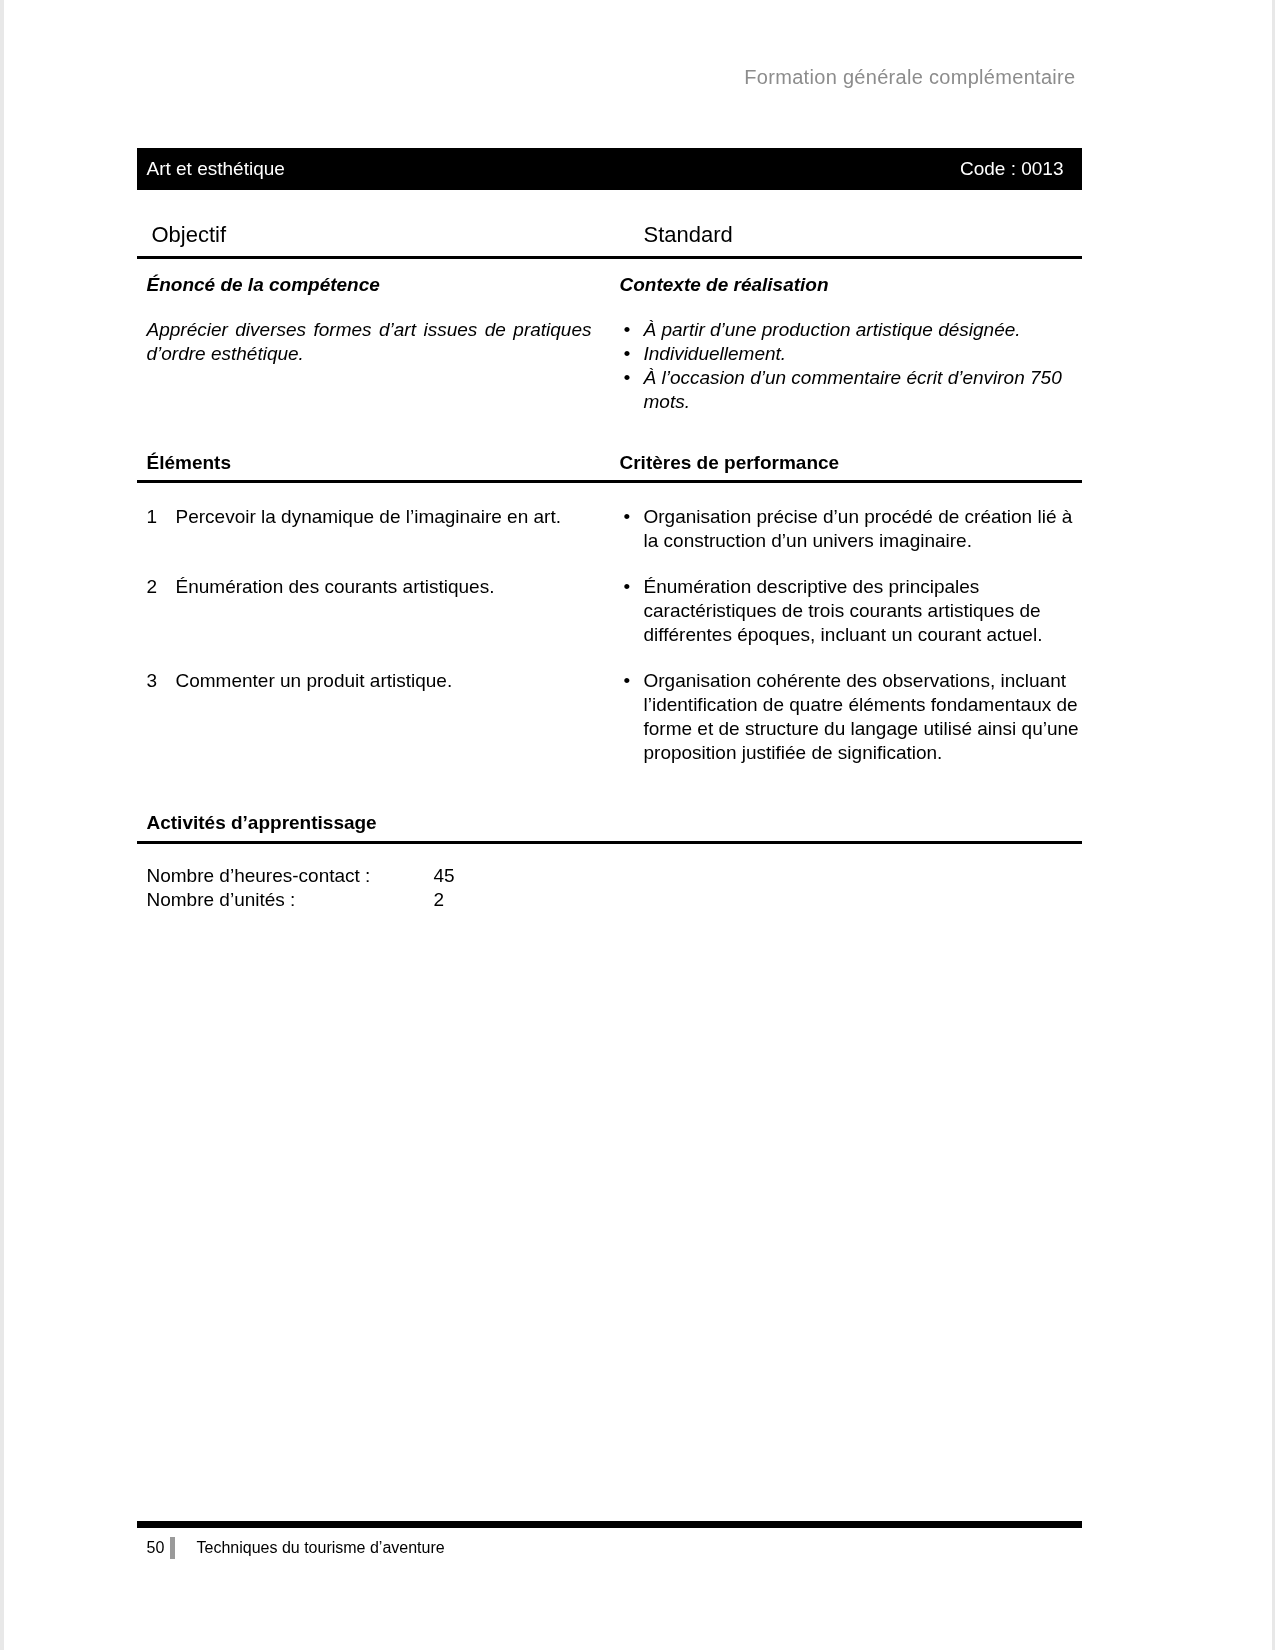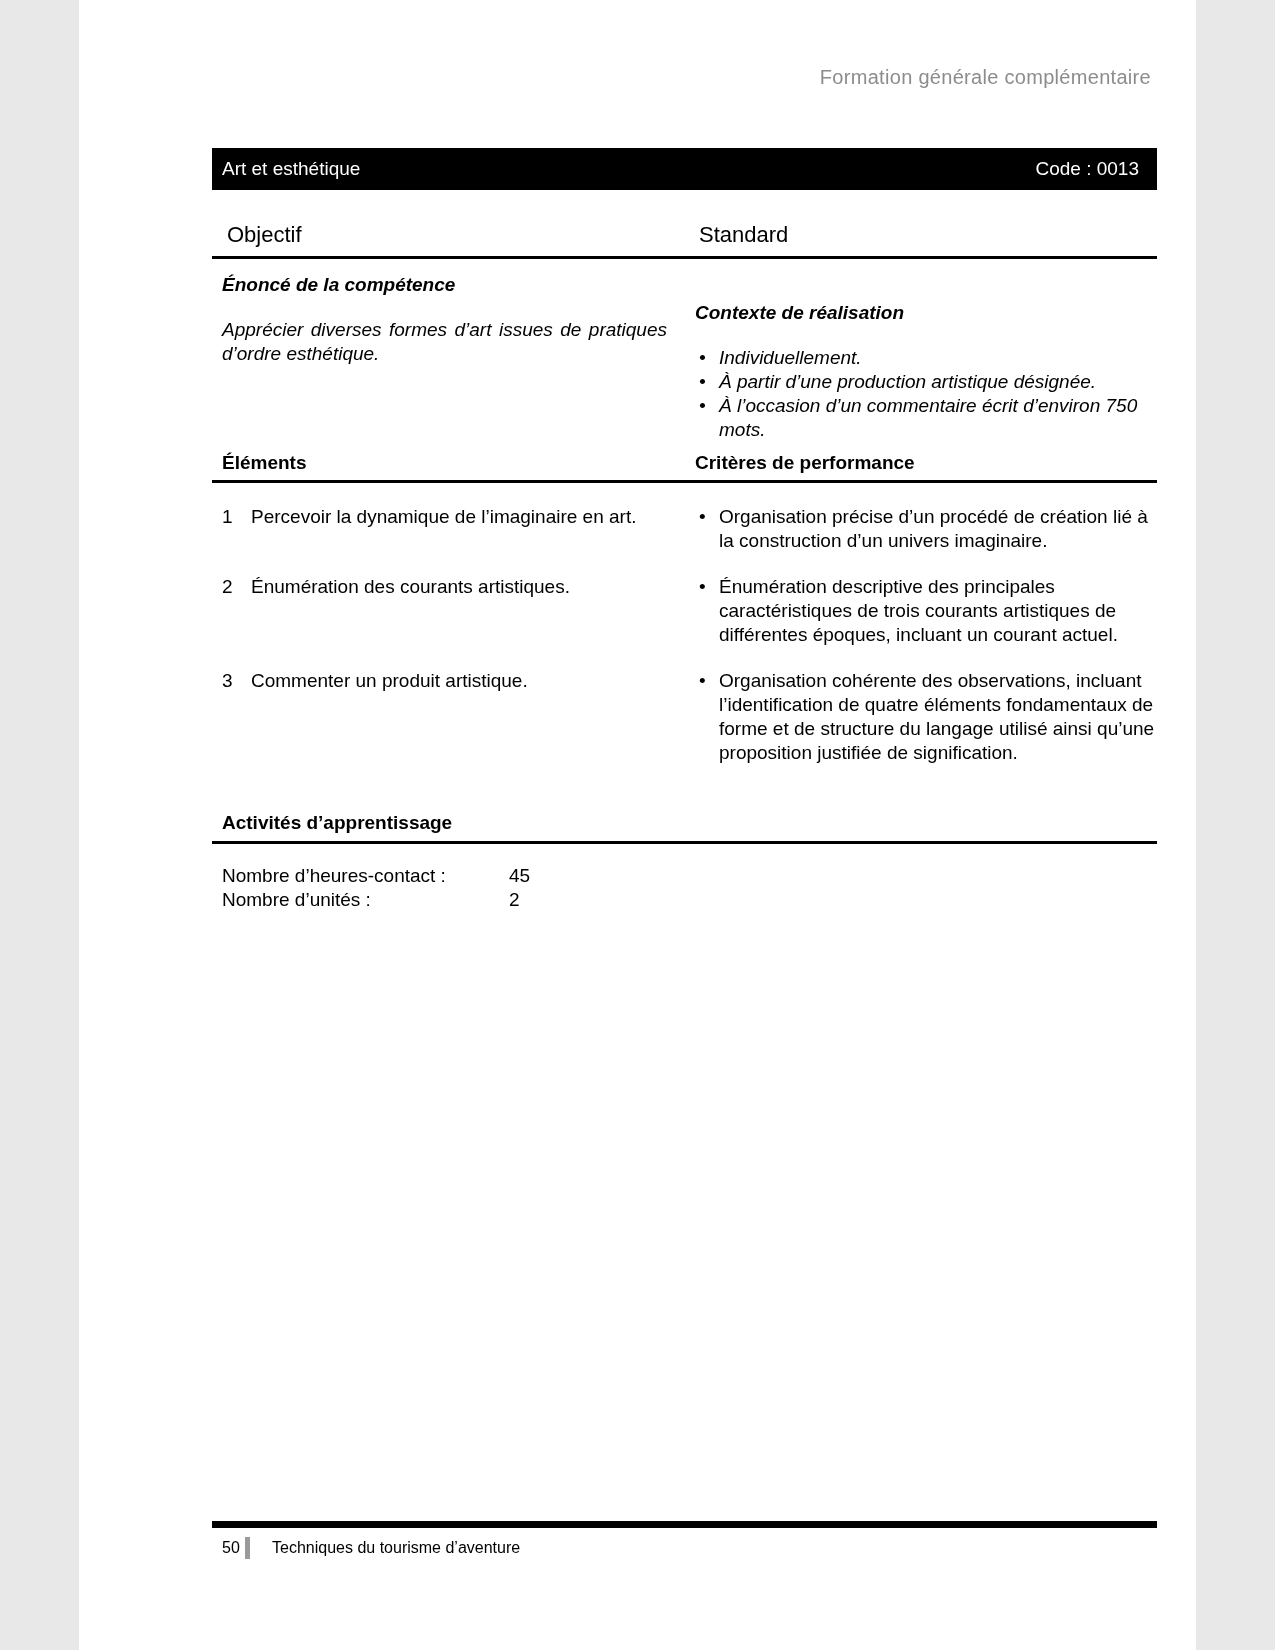--- a/index.html
+++ b/index.html
@@ -1,19 +1,19 @@
 <!DOCTYPE html>
 <html lang="fr"><head>
 <meta charset="utf-8">
 <style>
   * { margin: 0; padding: 0; box-sizing: border-box; }
   html, body { background: #e8e8e8; }
   .page {
     position: relative;
-    width: 1117px;
+    width: 1268px;
     height: 1650px;
     background: #ffffff;
     font-family: "Liberation Sans", "DejaVu Sans", sans-serif;
     color: #000000;
     margin: 0 auto;
     overflow: hidden;
   }
   .content { position: absolute; left: 133px; width: 945px; }
 
   
@@ -39,33 +39,34 @@
     padding: 0 18px 0 10px;
   }
 
   
   .obj-std { top: 222px; }
   .obj-std-row {
     display: grid;
     grid-template-columns: 483px 462px;
     font-size: 22px;
     padding-bottom: 8px;
+    gap: 20px;
   }
   .obj-std-row .h-left { padding-left: 15px; }
   .obj-std-row .h-right { padding-left: 4px; }
   .rule { border-bottom: 3px solid #000000; }
 
   
   .grid2 {
     display: grid;
     grid-template-columns: 483px 462px;
     column-gap: 0;
   }
   .col-left { padding-left: 10px; padding-right: 28px; }
-  .col-right { padding-left: 0; margin-top: 28px; }
+  .col-right { padding-left: 0; }
 
   .sec-heading { font-weight: bold; font-size: 19px; }
   .body-text { font-size: 19px; line-height: 24px; }
 
   
   .section-1 { top: 274px; }
   .section-1 .sec-heading { margin-bottom: 22px; }
   .section-1 .col-left .body-text { text-align: justify; }
 
   ul.bullets { list-style: none; }
@@ -149,22 +150,22 @@
   </div>
 
   <div class="content section-1 grid2" style="position:absolute;font-style:italic;">
     <div class="col-left">
       <div class="sec-heading">Énoncé de la compétence</div>
       <div class="body-text">Apprécier diverses formes d’art issues de pratiques d’ordre esthétique.</div>
     </div>
     <div class="col-right">
       <div class="sec-heading" style="margin-bottom:22px;">Contexte de réalisation</div>
       <ul class="bullets">
+        <li>À partir d’une production artistique désignée.</li>
         <li>Individuellement.</li>
-        <li>À partir d’une production artistique désignée.</li>
         <li>À l’occasion d’un commentaire écrit d’environ 750 mots.</li>
       </ul>
     </div>
   </div>
 
   <div class="content section-2" style="position:absolute;">
     <div class="sec2-head">
       <div class="sec-heading">Éléments</div>
       <div class="sec-heading right">Critères de performance</div>
     </div>

